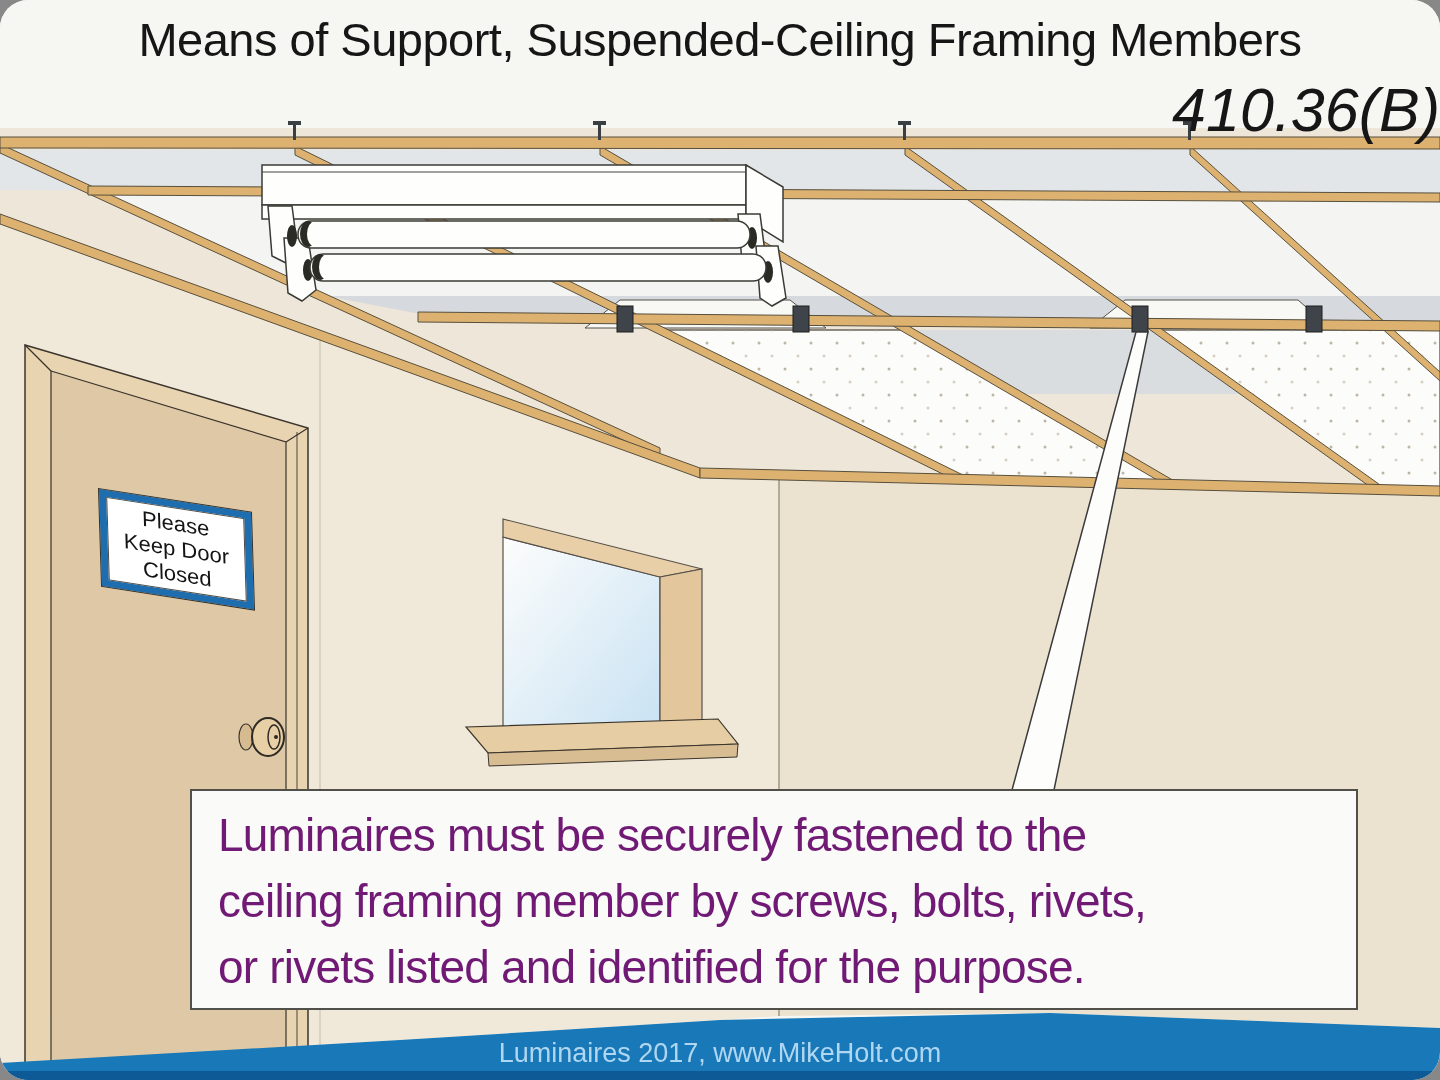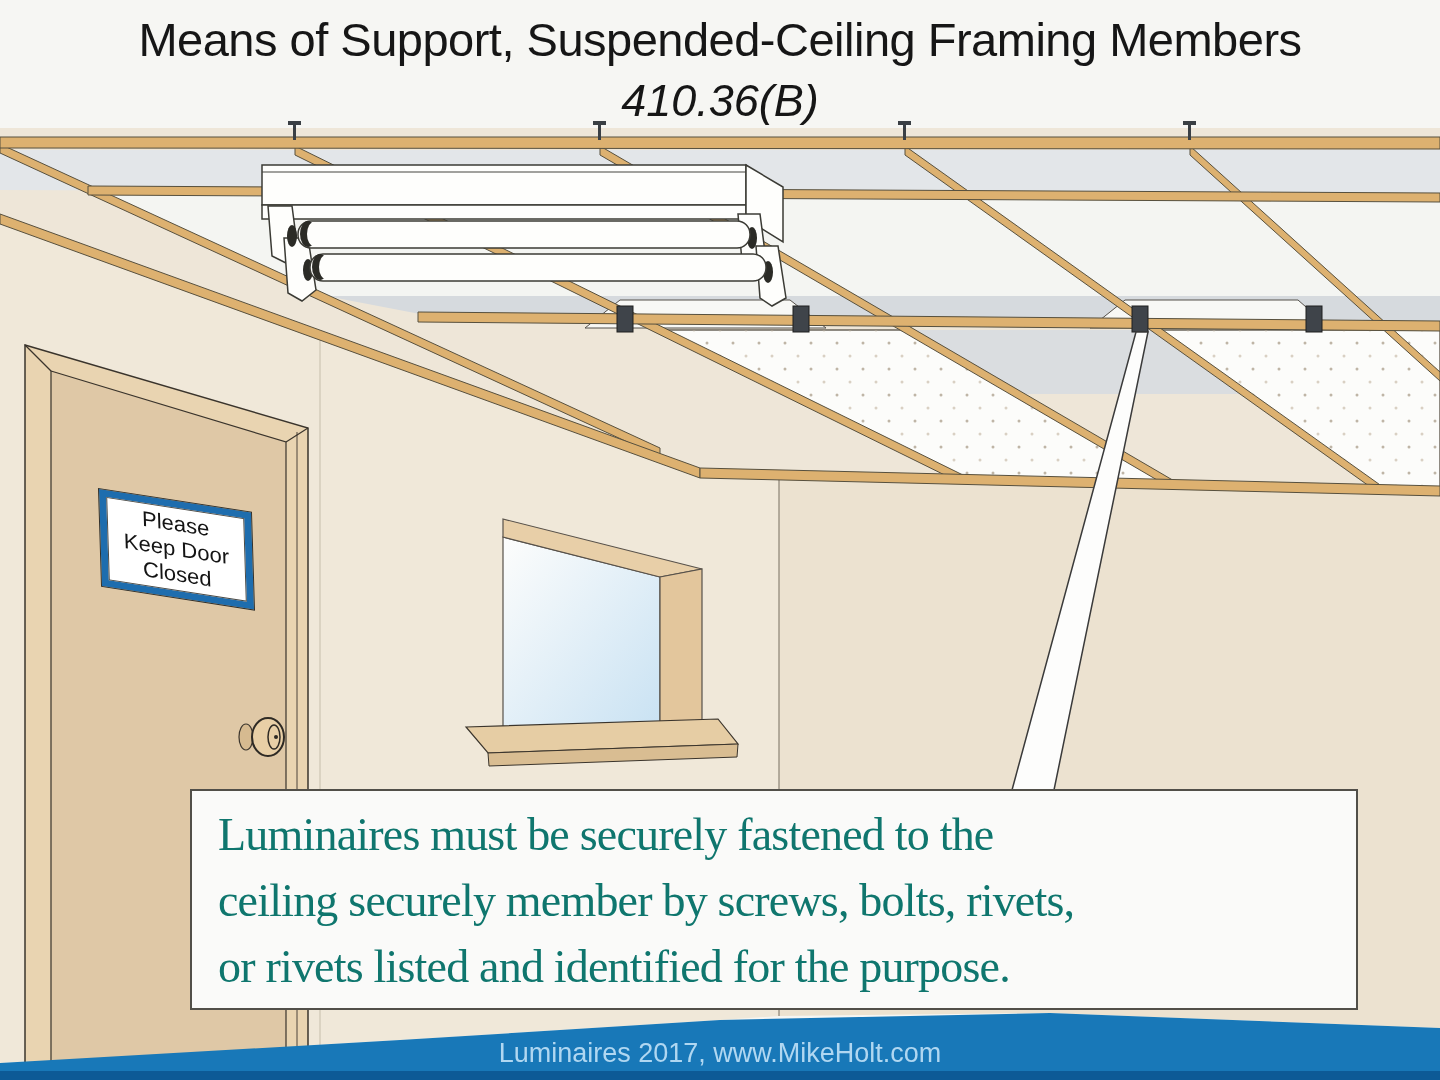--- a/index.html
+++ b/index.html
@@ -1,19 +1,20 @@
 <!DOCTYPE html>
 <html style="--sign-blue: #1e6dae; --floor-blue: #1878b8; --floor-edge-blue: #0d5a96; --runner-tan: #ddb170; --wall-cream: #f0e8d9; --wall-right-cream: #ece2d0; --door-tan: #dfc8a6; --door-frame-tan: #e9d4b1; --ceiling-gray: #e3e6e9; --ceiling-white: #f4f5f2; --callout-bg: #fafaf9; --copyright-text: #b0d7f1;"><head>
 <meta charset="utf-8">
 <style>
   html,body{margin:0;padding:0;background:#888;}
   .stage{
     position:relative;width:1440px;height:1080px;overflow:hidden;
     background:#f6f6f3;
     font-family:"Liberation Sans", sans-serif;
+    border-radius:28px;
   }
   .stage svg{position:absolute;left:0;top:0;}
 
   
   .runner{fill:var(--runner-tan,#ddb170);stroke:#57503e;stroke-width:1;}
   .wall-left{fill:var(--wall-cream,#f0e8d9);}
   .wall-right{fill:var(--wall-right-cream,#ece2d0);}
   .ceil-backdrop{fill:#eee6d8;}
   .band-gray{fill:var(--ceiling-gray,#e3e6e9);}
   .band-white{fill:var(--ceiling-white,#f4f5f2);}
@@ -40,41 +41,41 @@
   .floor-strip{fill:var(--floor-edge-blue,#0d5a96);}
   .thin-line{stroke:#8a8274;stroke-width:1.2;}
   .crease{stroke:rgba(120,110,90,.35);stroke-width:1;}
 
   
   .title-block{
     position:absolute;left:0;top:12px;width:100%;text-align:center;
     color:#161616;z-index:5;
   }
   .title-line1{font-size:47px;letter-spacing:-0.5px;}
-  .title-line2{font-size:45px;font-style:italic;margin-top:8px;}
+  .title-line2{font-size:61px;font-style:italic;margin-top:8px;text-align:right;}
 
   .door-sign{
     position:absolute;left:99px;top:489px;width:152px;height:100px;
     background:var(--sign-blue,#1e6dae);
     outline:1.5px solid #30302c;
     transform:matrix(1,0.155,0.03,0.97,0,0);transform-origin:0 0;
     z-index:6;box-sizing:border-box;padding:7px;
   }
   .door-sign-inner{
     background:#fff;border:1px solid #4a4a46;width:100%;height:100%;
     box-sizing:border-box;display:flex;flex-direction:column;
     align-items:center;justify-content:center;
     font-size:22px;line-height:26px;color:#141414;text-align:center;
   }
   .callout{
     position:absolute;left:190px;top:789px;width:1168px;height:221px;
     background:var(--callout-bg,#fafaf9);
     border:2.5px solid #514f49;box-sizing:border-box;
     padding:11px 0 0 26px;z-index:7;
-    font-size:46px;line-height:66px;letter-spacing:-0.8px;color:#0f766e;font-family:Liberation Serif, serif;
+    font-size:46px;line-height:66px;letter-spacing:-0.8px;color:#701a75;
   }
   .copyright{
     position:absolute;left:0;top:1038px;width:100%;text-align:center;
     font-size:27px;color:var(--copyright-text,#b0d7f1);z-index:6;
   }
 </style>
 </head>
 <body>
 
 <div class="stage">
@@ -201,19 +202,19 @@
 <div class="door-sign">
   <div class="door-sign-inner">
     <div>Please</div>
     <div>Keep Door</div>
     <div>Closed</div>
   </div>
 </div>
 
 <div class="callout">
   <div>Luminaires must be securely fastened to the</div>
-  <div>ceiling securely member by screws, bolts, rivets,</div>
+  <div>ceiling framing member by screws, bolts, rivets,</div>
   <div>or rivets listed and identified for the purpose.</div>
 </div>
 
 <div class="copyright">Luminaires 2017, www.MikeHolt.com</div>
 
 </div>
 
 </body></html>

